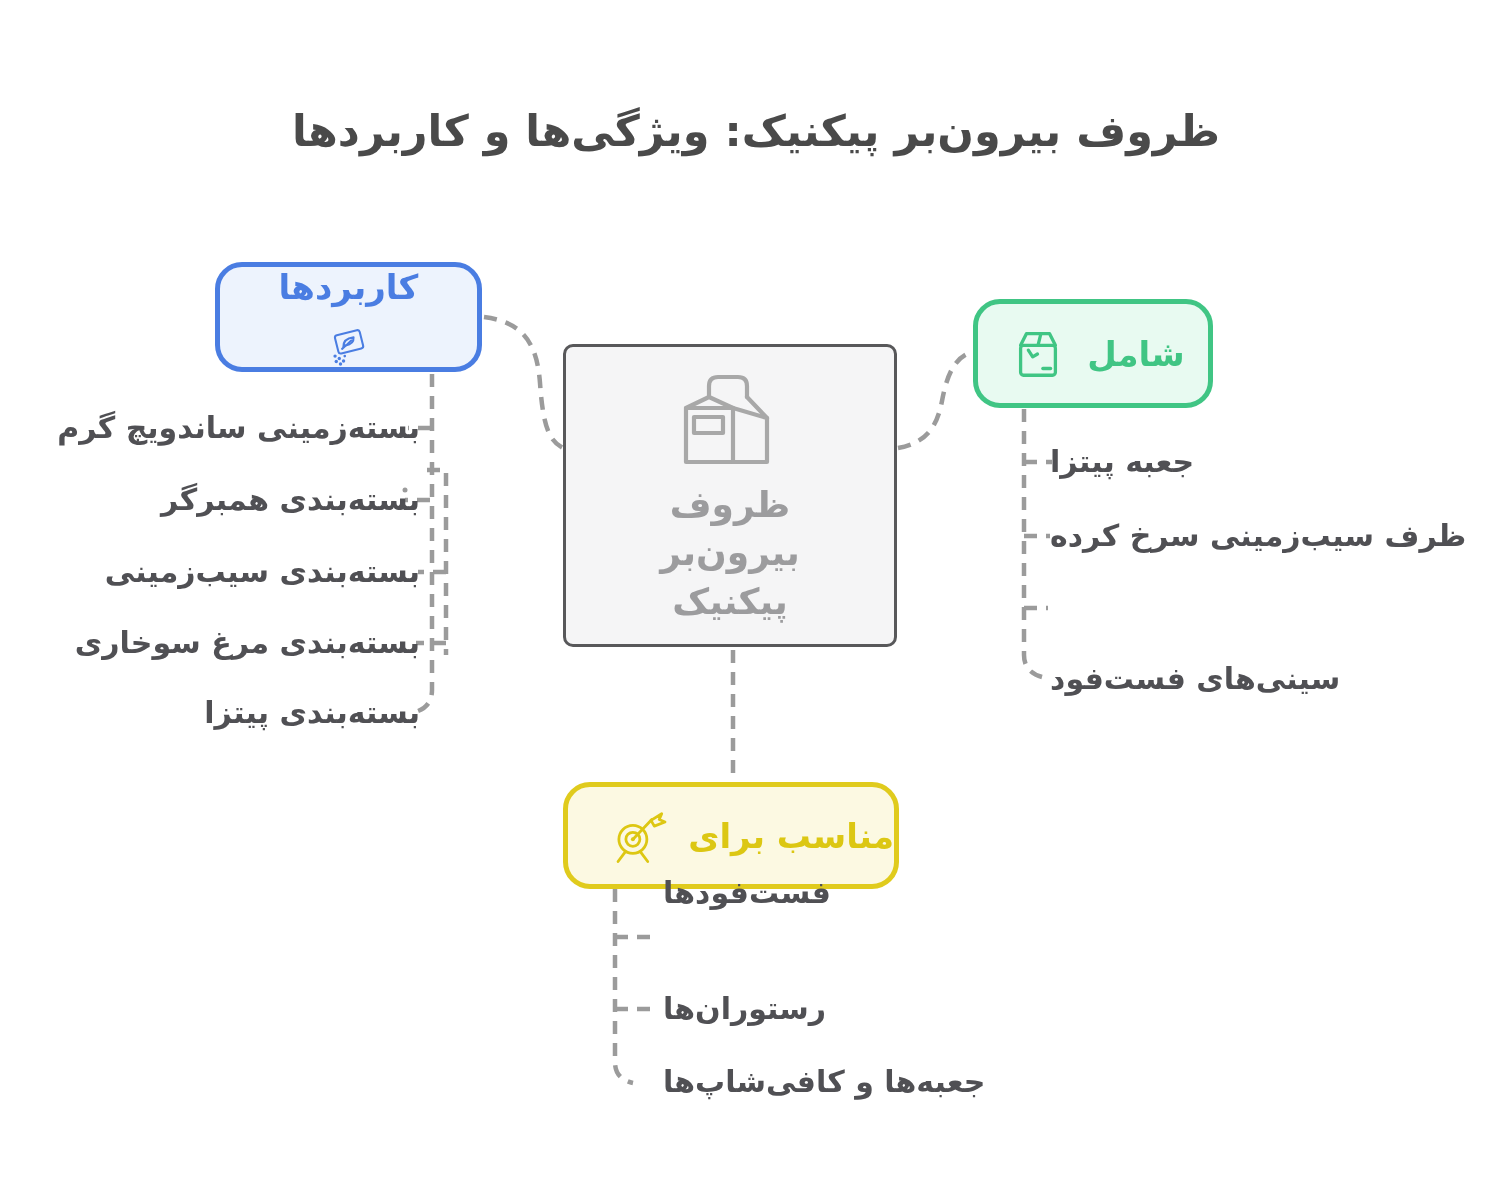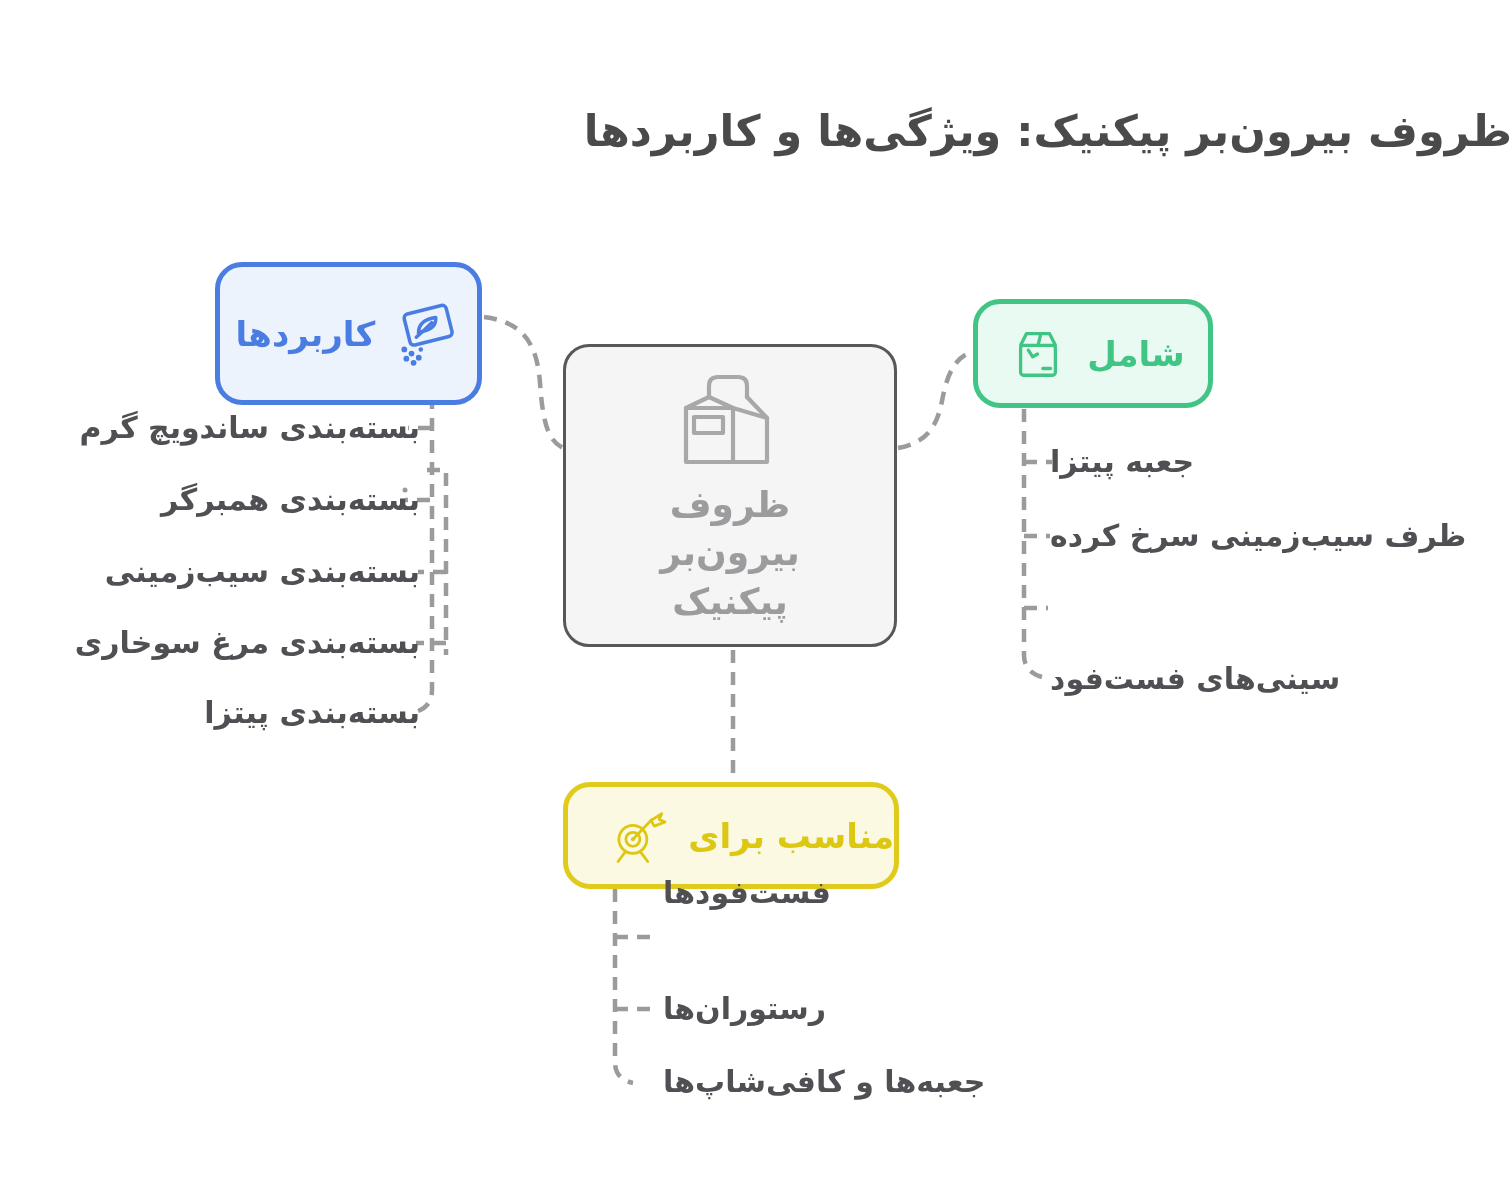--- a/index.html
+++ b/index.html
@@ -11,20 +11,21 @@
     overflow: hidden;
     font-family: "DejaVu Sans", "Liberation Sans", sans-serif;
   }
   .connectors { position: absolute; left: 0; top: 0; }
   .title {
     position: absolute;
     top: 106px;
     left: 0;
     width: 100%;
     margin: 0;
+    text-align: center;
     direction: rtl;
     font-size: 43px;
     font-weight: bold;
     color: #4a4a4a;
   }
   .node {
     position: absolute;
     box-sizing: border-box;
     display: flex;
     align-items: center;
@@ -35,31 +36,31 @@
     border-style: solid;
     border-width: 5px;
     border-radius: 27px;
   }
   .node-label {
     direction: rtl;
     font-size: 34px;
     font-weight: bold;
     white-space: nowrap;
   }
-  .node-apps     { left: 215px; top: 262px; width: 267px; height: 143px; background: #edf3fd; border-color: #4a7de2; }
+  .node-apps     { left: 215px; top: 262px; width: 267px; height: 110px; background: #edf3fd; border-color: #4a7de2; flex-direction: column; }
   .node-apps .node-label { color: #4a7de2; }
   .node-includes { left: 973px; top: 299px; width: 240px; height: 109px; background: #e8faf1; border-color: #40c584; padding-left: 8px; }
   .node-includes .node-label { color: #40c584; }
   .node-suitable { left: 563px; top: 782px; width: 336px; height: 107px; background: #fcf9e2; border-color: #e0cb1d; padding-left: 41px; }
   .node-suitable .node-label { color: #dcc713; }
   .node-center {
     left: 563px; top: 344px; width: 334px; height: 303px;
     background: #f5f5f6;
     border: 3px solid #58585a;
-    border-radius: 26px;
+    border-radius: 10px;
     flex-direction: column;
     gap: 12px;
     padding-top: 4px;
   }
   .center-label {
     direction: rtl;
     width: 255px;
     text-align: center;
     font-size: 36px;
     font-weight: bold;
@@ -171,21 +172,21 @@
         <path d="M20 53 L11 65"></path>
         <path d="M38 53 L47 65"></path>
         <path d="M30 37 L52 14"></path>
         <path d="M51 15 L64 7 L61 14 L68 17 L55 22 Z"></path>
       </g>
       <circle cx="29" cy="38" r="2.4" fill="#ddc713"></circle>
     </svg>
     <span class="node-label">مناسب برای</span>
   </div>
 
-  <div class="list-item li-left" style="top:402px">بسته‌بندی ساندویچ گرم</div>
+  <div class="list-item li-left" style="top:402px">بسته‌زمینی ساندویچ گرم</div>
   <div class="list-item li-left" style="top:474px">بسته‌بندی همبرگر</div>
   <div class="list-item li-left" style="top:546px">بسته‌بندی سیب‌زمینی</div>
   <div class="list-item li-left" style="top:617px">بسته‌بندی مرغ سوخاری</div>
   <div class="list-item li-left" style="top:687px">بسته‌بندی پیتزا</div>
 
   <div class="list-item li-right" style="top:436px">جعبه پیتزا</div>
   <div class="list-item li-right" style="top:510px">ظرف سیب‌زمینی سرخ کرده</div>
   <div class="list-item li-right" style="top:653px">سینی‌های فست‌فود</div>
 
   <div class="list-item li-bottom" style="top:867px">فست‌فودها</div>

